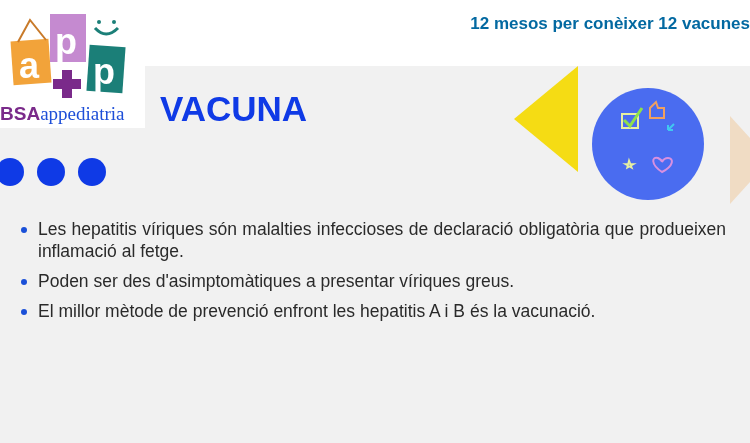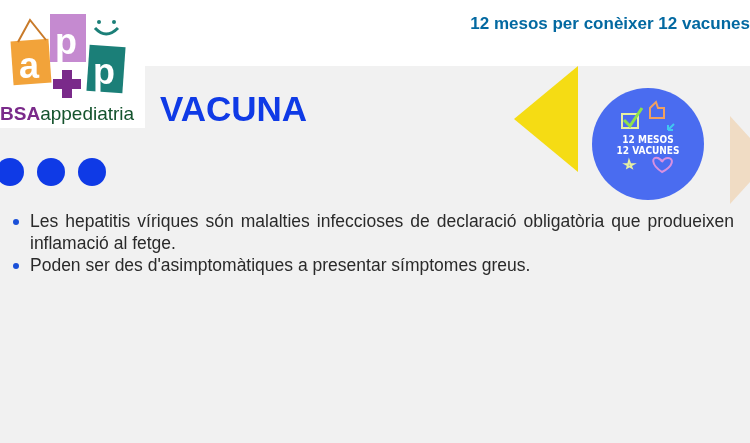--- a/index.html
+++ b/index.html
@@ -8,21 +8,21 @@
   .logo { position:absolute; left:0; top:0; width:145px; height:128px; background:#ffffff; }
   .tagline { position:absolute; right:0; top:14px; font-size:17px; font-weight:bold; color:#0369a1; white-space:nowrap; }
   .title { position:absolute; left:160px; top:90px; width:360px; color:#0f3ae6; font-weight:bold; font-size:35px; line-height:38px; }
   .dots { position:absolute; left:0; top:158px; }
   .dot { position:absolute; width:28px; height:28px; border-radius:50%; background:#0f3ae6; top:0; }
   .tri-yellow { position:absolute; left:514px; top:66px; width:0; height:0; border-top:53px solid transparent; border-bottom:53px solid transparent; border-right:64px solid #f5dc14; }
   .circle { position:absolute; left:592px; top:88px; width:112px; height:112px; border-radius:50%; background:#4a6cf0; }
   .circle-text { position:absolute; left:0; top:46px; width:112px; text-align:center; color:#fff; font-family:"DejaVu Sans Condensed","DejaVu Sans",sans-serif; font-size:10px; line-height:11px; font-weight:bold; }
   .tri-peach { position:absolute; left:730px; top:116px; width:0; height:0; border-top:44px solid transparent; border-bottom:44px solid transparent; border-left:40px solid #f0dcc4; }
   .bullets { position:absolute; left:10px; top:210px; width:724px; margin:0; padding:0; list-style:none; font-size:17.5px; line-height:22px; color:#2a2a2a; }
-  .bullets li { position:relative; padding-left:20px; text-align:justify; margin:0; }
+  .bullets li { position:relative; padding-left:20px; text-align:justify; margin:8px; }
   .bullets li::before { content:""; position:absolute; left:3px; top:9px; width:6px; height:6px; border-radius:50%; background:#1a50d8; }
 </style>
 </head>
 <body>
 
 <div class="topbar"></div>
 
 <div class="logo">
   <svg width="145" height="128" viewBox="0 0 145 128">
     <rect x="12" y="40" width="38" height="44" fill="#f2a33a" transform="rotate(-4 31 62)"></rect>
@@ -32,21 +32,21 @@
     <text x="55" y="54" font-family="Liberation Sans, sans-serif" font-size="36" fill="#fff" font-weight="bold">p</text>
     <rect x="62" y="70" width="10" height="28" fill="#7a2a8a"></rect>
     <rect x="53" y="79" width="28" height="10" fill="#7a2a8a"></rect>
     <rect x="88" y="46" width="36" height="46" fill="#1b7f78" transform="rotate(4 106 69)"></rect>
     <text x="93" y="84" font-family="Liberation Sans, sans-serif" font-size="36" fill="#fff" font-weight="bold">p</text>
     <path d="M95 28 Q106 40 118 28" fill="none" stroke="#1b7f78" stroke-width="3"></path>
     <circle cx="99" cy="22" r="2" fill="#1b7f78"></circle>
       <circle cx="114" cy="22" r="2" fill="#1b7f78"></circle>
   </svg>
   <div style="position:absolute;left:0;top:103px;font-size:19px;white-space:nowrap;">
-    <span style="font-weight:bold;color:#7a2a8a;margin-top:32px;">BSA</span><span style="color:#14532d;">appediatria</span>
+    <span style="font-weight:bold;color:#7a2a8a;margin-top:32px;">BSA</span><span style="color:#1d4ed8;font-family:Liberation Serif, serif;">appediatria</span>
   </div>
 </div>
 
 <div class="tagline">12 mesos per conèixer 12 vacunes</div>
 
 <div class="title">
   <div>VACUNA</div>
 </div>
 
 <div class="dots">
@@ -59,24 +59,21 @@
 
 <div class="circle">
   <svg width="112" height="112" style="position:absolute;left:0;top:0">
     <rect x="30" y="26" width="16" height="14" fill="none" stroke="#e6f0a0" stroke-width="2"></rect>
     <path d="M32 32 L38 38 L50 20" fill="none" stroke="#8ee04a" stroke-width="3"></path>
     <path d="M58 30 L58 20 L64 14 L66 20 L72 20 L72 30 Z" fill="none" stroke="#f0a060" stroke-width="2"></path>
     <path d="M82 36 L76 42 M76 42 L76 37 M76 42 L81 42" fill="none" stroke="#40c8f0" stroke-width="2"></path>
     <path d="M37 72 L40 80 L33 76 L42 76 L35 80 Z" fill="none" stroke="#e8f0a0" stroke-width="1.5"></path>
     <path d="M70 84 C58 76 60 68 66 70 C70 72 70 74 70 74 C70 74 72 70 76 70 C82 70 82 78 70 84 Z" fill="none" stroke="#d890e0" stroke-width="2"></path>
   </svg>
-  <div class="circle-text">
-    <div>12 MESOS</div>
-    <div>12 VACUNES</div>
-  </div>
 </div>
 
 <div class="tri-peach"></div>
 
 <ul class="bullets">
   <li>Les hepatitis víriques són malalties infeccioses de declaració obligatòria que produeixen inflamació al fetge.</li>
-  <li>Poden ser des d'asimptomàtiques a presentar símptomes greus.</li>
+  <li>Poden ser des d'asimptomàtiques a presentar víriques greus.</li>
+  <li>El millor mètode de prevenció enfront les hepatitis A i B és la vacunació.</li>
 </ul>
 
 </body></html>

